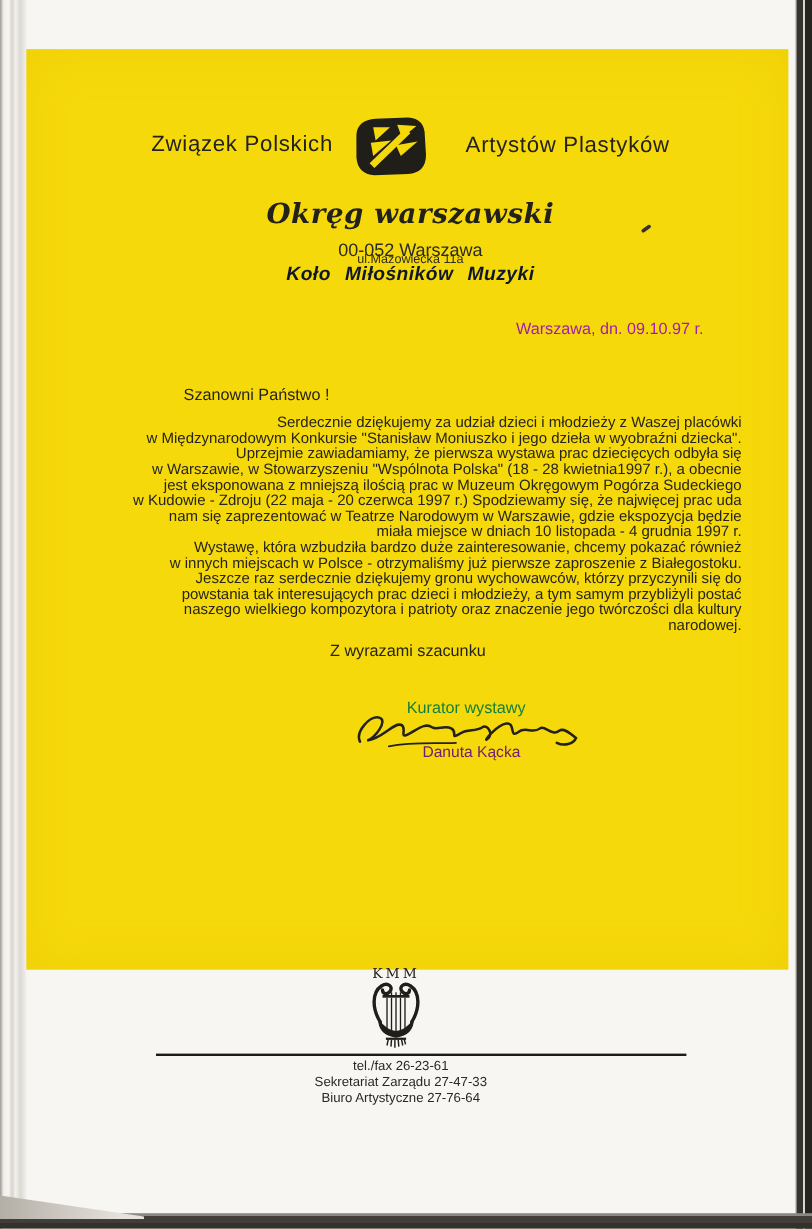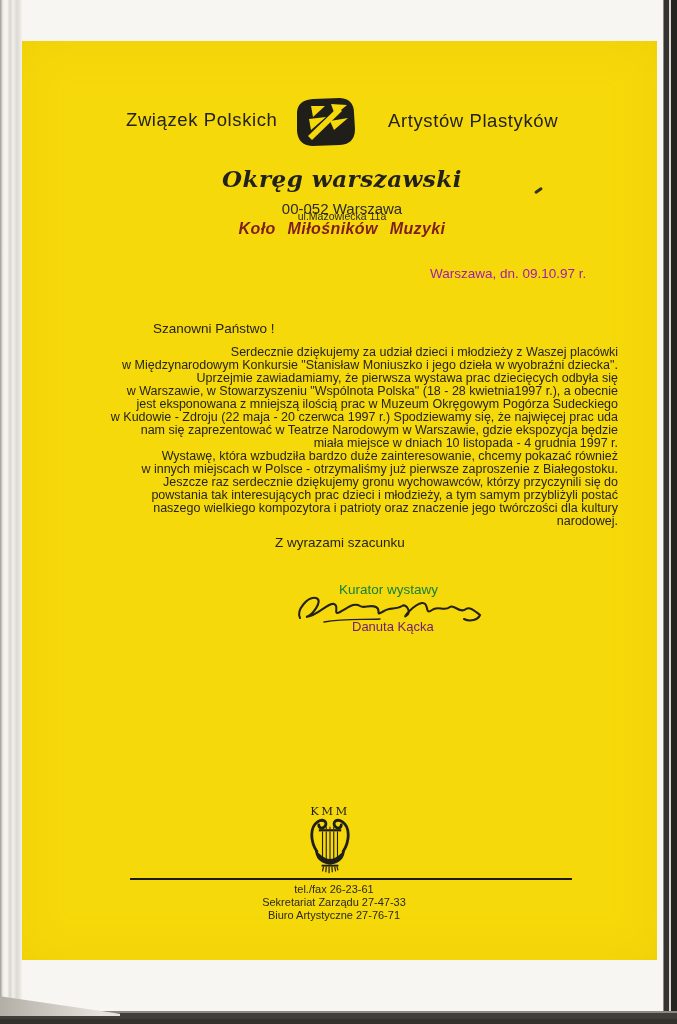--- a/index.html
+++ b/index.html
@@ -22,33 +22,33 @@
     position:absolute;left:0;bottom:0;width:677px;height:13px;
     background:linear-gradient(180deg,#8c8882 0 2px,#413e3a 2px 8px,#34312d 8px 13px);
   }
   .curl{
     position:absolute;left:0;bottom:8px;width:120px;height:22px;
     background:linear-gradient(90deg,#b3aea6,#e6e2dc 85%);
     clip-path:polygon(0 10%,100% 90%,100% 100%,0 100%);
   }
   
   .page{
-    position:absolute;left:22px;top:41px;width:635px;height:919px;
+    position:absolute;left:22px;top:41px;width:635px;height:767px;
     background:#f6d90a;
     box-shadow:inset 0 0 40px rgba(214,180,0,.25);
   }
   
   .org-left{position:absolute;left:104px;top:68px;font-size:18.5px;letter-spacing:.6px;color:#24221c;}
   .org-right{position:absolute;left:366px;top:69px;font-size:18.5px;letter-spacing:.6px;color:#24221c;}
   .zpap-logo{position:absolute;left:274px;top:56px;width:60px;height:50px;}
   .center-block{position:absolute;left:150px;width:340px;text-align:center;}
   .district{top:124px;font-family:"DejaVu Serif",serif;font-style:italic;font-weight:700;font-size:23px;color:#23211b;letter-spacing:.5px;}
   .addr1{top:159px;font-size:15px;color:#2c2a24;}
   .addr2{top:169px;font-size:10.5px;color:#2c2a24;}
-  .circle-name{top:179px;font-size:16px;font-weight:700;font-style:italic;letter-spacing:.4px;word-spacing:7px;color:#7f1d1d;}
+  .circle-name{top:179px;font-size:16px;font-weight:700;font-style:italic;letter-spacing:.4px;word-spacing:7px;color:#0f172a;}
   .dateline{position:absolute;left:408px;top:225px;font-size:13.5px;color:#a21caf;}
   .salutation{position:absolute;left:131px;top:280px;font-size:13.5px;color:#25231d;}
   .body-block{position:absolute;left:66px;top:305px;width:530px;text-align:right;}
   .body-line{white-space:pre;font-size:12.5px;line-height:13px;color:#26241d;}
   .closing{position:absolute;left:253px;top:494px;font-size:13.5px;color:#25231d;}
   .sig-title{position:absolute;left:317px;top:541px;font-size:13.5px;color:#15803d;}
   .signature{position:absolute;left:272px;top:549px;width:190px;height:38px;}
   .sig-name{position:absolute;left:330px;top:578px;font-size:13px;color:#701a75;}
   .kmm-block{position:absolute;left:258px;width:100px;text-align:center;top:763px;
     font-family:"DejaVu Serif",serif;font-size:11.5px;letter-spacing:2.5px;color:#23211b;}
@@ -144,16 +144,16 @@
         <line x1="26" y1="53" x2="26.5" y2="59"></line>
       <line x1="29" y1="53" x2="30" y2="58"></line>
         <line x1="31.5" y1="53" x2="32.5" y2="57"></line>
     </g>
   </svg>
 
   <div class="footer-rule"></div>
   <div class="footer-block">
     <div class="footer-line">tel./fax 26-23-61</div>
     <div class="footer-line">Sekretariat Zarządu 27-47-33</div>
-    <div class="footer-line">Biuro Artystyczne 27-76-71</div>
+    <div class="footer-line">Biuro Artystyczne 27-76-64</div>
   </div>
 
 </div>
 
 </body></html>

